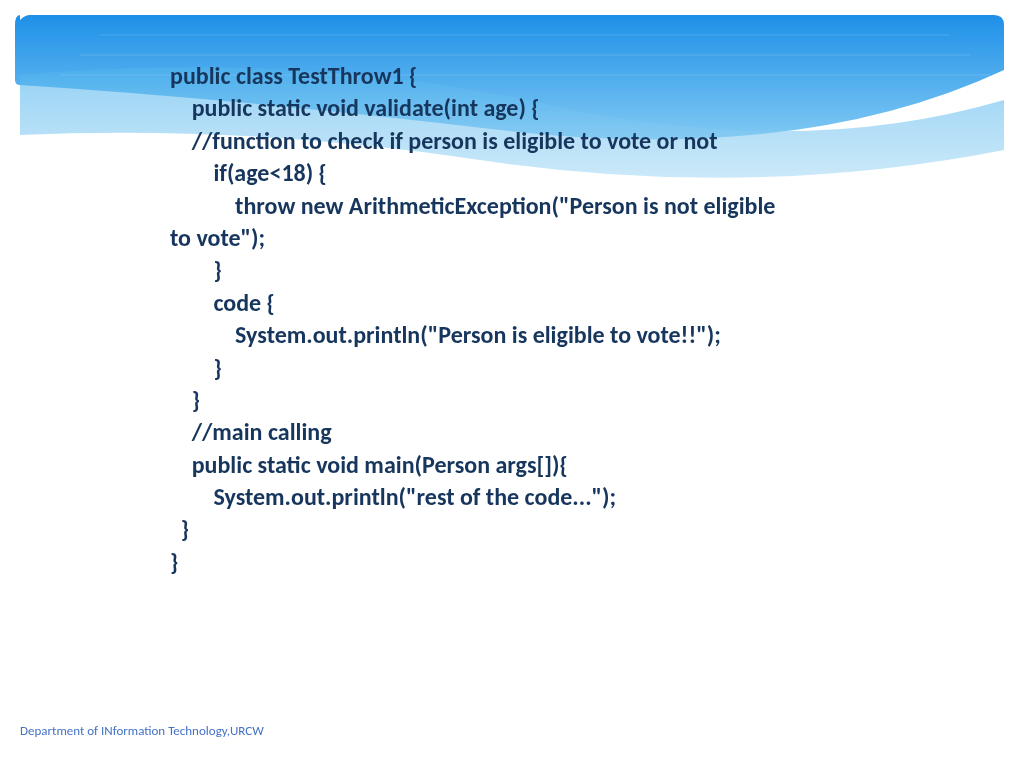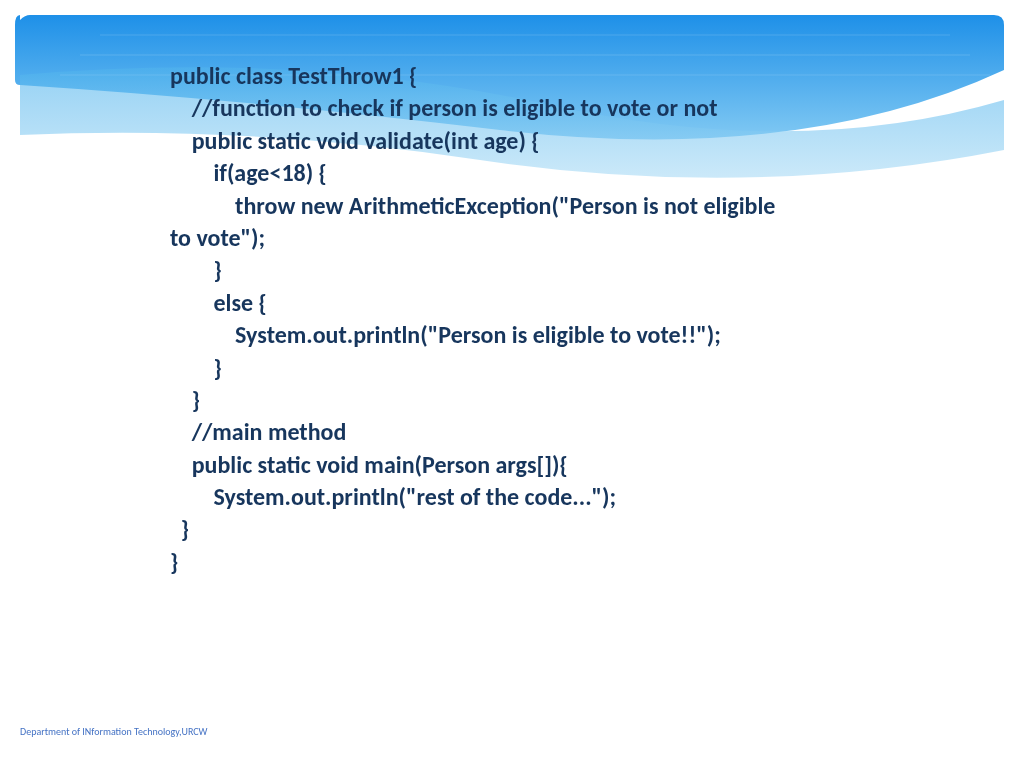--- a/index.html
+++ b/index.html
@@ -34,21 +34,21 @@
     }
     .code-line {
       white-space: pre;
       color: #17365D;
     }
     .footer {
       position: absolute;
       bottom: 30px;
       left: 20px;
       color: #4472C4;
-      font-size: 10px;
+      font-size: 13px;
       font-weight: 400;
     }
   </style>
 </head>
 <body>
 
 <svg class="wave-background" viewBox="0 0 1024 200" preserveAspectRatio="none">
   <defs>
     <linearGradient id="waveGrad1" x1="0%" y1="0%" x2="0%" y2="100%">
       <stop offset="0%" style="stop-color:#1E90E8;stop-opacity:1"></stop>
@@ -61,30 +61,30 @@
   </defs>
   <path d="M 20,20 Q 25,15 30,15 L 994,15 Q 1004,15 1004,25 L 1004,70 Q 800,165 500,130 Q 250,100 20,85 Q 15,85 15,80 L 15,25 Q 15,15 20,15 Z" fill="url(#waveGrad1)"></path>
   <path d="M 20,75 Q 300,50 550,105 Q 800,160 1004,100 L 1004,150 Q 750,200 480,160 Q 250,125 20,135 Z" fill="url(#waveGrad2)"></path>
   <line x1="100" y1="35" x2="950" y2="35" stroke="#ffffff" stroke-width="0.5" opacity="0.3"></line>
   <line x1="80" y1="55" x2="970" y2="55" stroke="#ffffff" stroke-width="0.5" opacity="0.3"></line>
   <line x1="60" y1="75" x2="990" y2="75" stroke="#ffffff" stroke-width="0.5" opacity="0.25"></line>
 </svg>
 
 <div class="content">
   <div class="code-line">public class TestThrow1 {</div>
+  <div class="code-line">    public static void validate(int age) {</div>
   <div class="code-line">    //function to check if person is eligible to vote or not</div>
-  <div class="code-line">    public static void validate(int age) {</div>
   <div class="code-line">        if(age&lt;18) {</div>
   <div class="code-line">            throw new ArithmeticException("Person is not eligible </div>
   <div class="code-line">to vote");</div>
   <div class="code-line">        }</div>
-  <div class="code-line">        else {</div>
+  <div class="code-line">        code {</div>
   <div class="code-line">            System.out.println("Person is eligible to vote!!");</div>
   <div class="code-line">        }</div>
   <div class="code-line">    }</div>
-  <div class="code-line">    //main method</div>
+  <div class="code-line">    //main calling</div>
   <div class="code-line">    public static void main(Person args[]){</div>
   <div class="code-line">        System.out.println("rest of the code...");</div>
   <div class="code-line">  }</div>
   <div class="code-line">}</div>
 </div>
 
 <div class="footer">Department of INformation Technology,URCW</div>
 
 </body></html>

